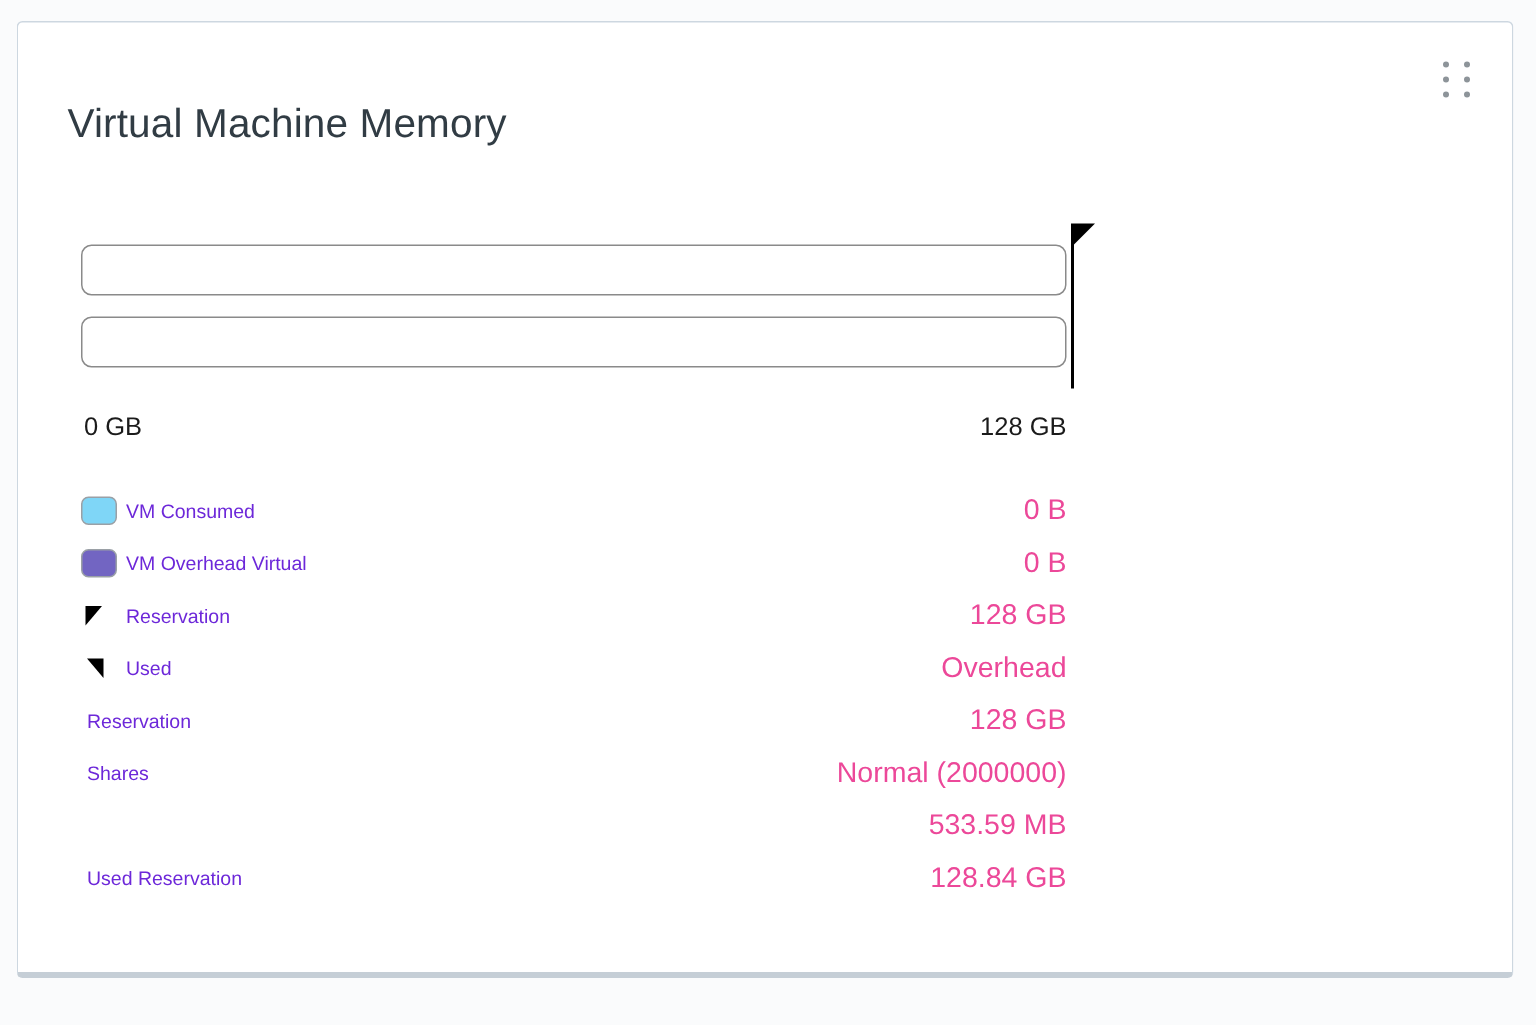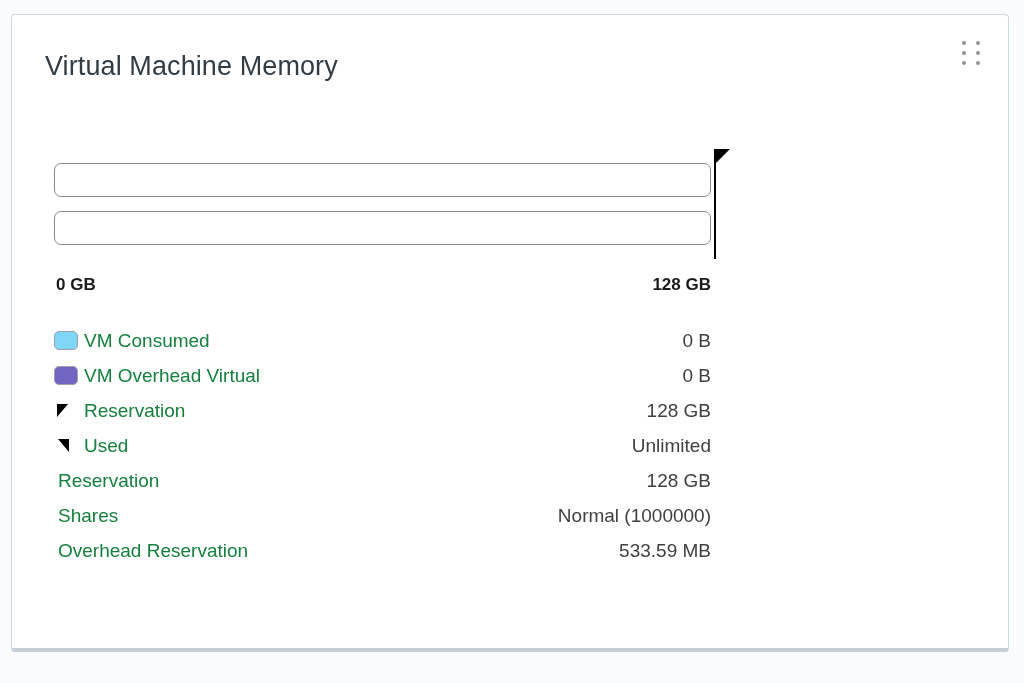--- a/index.html
+++ b/index.html
@@ -24,21 +24,21 @@
     background: #ffffff;
     border: 1px solid #cdd7e0;
     border-bottom: 4px solid #c5ced6;
     border-radius: 4px;
     box-sizing: border-box;
   }
 
   .card-title {
     position: absolute;
     left: 33px;
-    top: 36px;
+    top: 52px;
     font-size: 27px;
     font-weight: 300;
     color: #313c44;
     letter-spacing: 0.1px;
     white-space: nowrap;
   }
 
   .drag-handle {
     position: absolute;
     right: 24px;
@@ -106,21 +106,20 @@
     border-top: 14px solid #000000;
     border-right: 14px solid transparent;
   }
 
   .axis-label {
     position: absolute;
     top: 112px;
     font-size: 17px;
     color: #1b1b1b;
     white-space: nowrap;
-    font-weight: bold;
   }
   .axis-label.min { left: 2px; }
   .axis-label.max { right: 15px; }
 
   
   .details {
     position: absolute;
     left: 42px;
     top: 308px;
     width: 657px;
@@ -167,30 +166,30 @@
     width: 0; height: 0;
     margin-left: 3px;
     border-top: 13px solid #e8613c;
     border-left: 6px solid transparent;
     border-right: 6px solid transparent;
   }
 
   .dlabel {
     position: absolute;
     left: 4px;
-    font-size: 19px;
-    color: #15803d;
+    font-size: 13px;
+    color: #6d28d9;
     white-space: nowrap;
   }
   .dlabel.indent { left: 30px; }
   .dvalue {
     position: absolute;
     right: 0;
     font-size: 19px;
-    color: #404040;
+    color: #ec4899;
     white-space: nowrap;
   }
 </style>
 </head>
 <body>
 
 <div class="card">
 
   <div class="card-title">Virtual Machine Memory</div>
 
@@ -241,32 +240,36 @@
           <span class="glyph-reservation"></span>
         </span>
         <span class="dlabel indent">Reservation</span>
         <span class="dvalue">128 GB</span>
       </div>
       <div class="drow">
         <span class="dmark">
           <span class="glyph-limit"></span>
         </span>
         <span class="dlabel indent">Used</span>
-        <span class="dvalue">Unlimited</span>
+        <span class="dvalue">Overhead</span>
       </div>
       <div class="drow">
         <span class="dmark"></span>
         <span class="dlabel">Reservation</span>
         <span class="dvalue">128 GB</span>
       </div>
       <div class="drow">
         <span class="dmark"></span>
         <span class="dlabel">Shares</span>
-        <span class="dvalue">Normal (1000000)</span>
-      </div>
-      <div class="drow">
-        <span class="dmark"></span>
-        <span class="dlabel">Overhead Reservation</span>
+        <span class="dvalue">Normal (2000000)</span>
+      </div>
+      <div class="drow">
+        <span class="dmark"></span>
         <span class="dvalue">533.59 MB</span>
       </div>
+      <div class="drow">
+        <span class="dmark"></span>
+        <span class="dlabel">Used Reservation</span>
+        <span class="dvalue">128.84 GB</span>
+      </div>
     </div>
 
 </div>
 
 </body></html>

